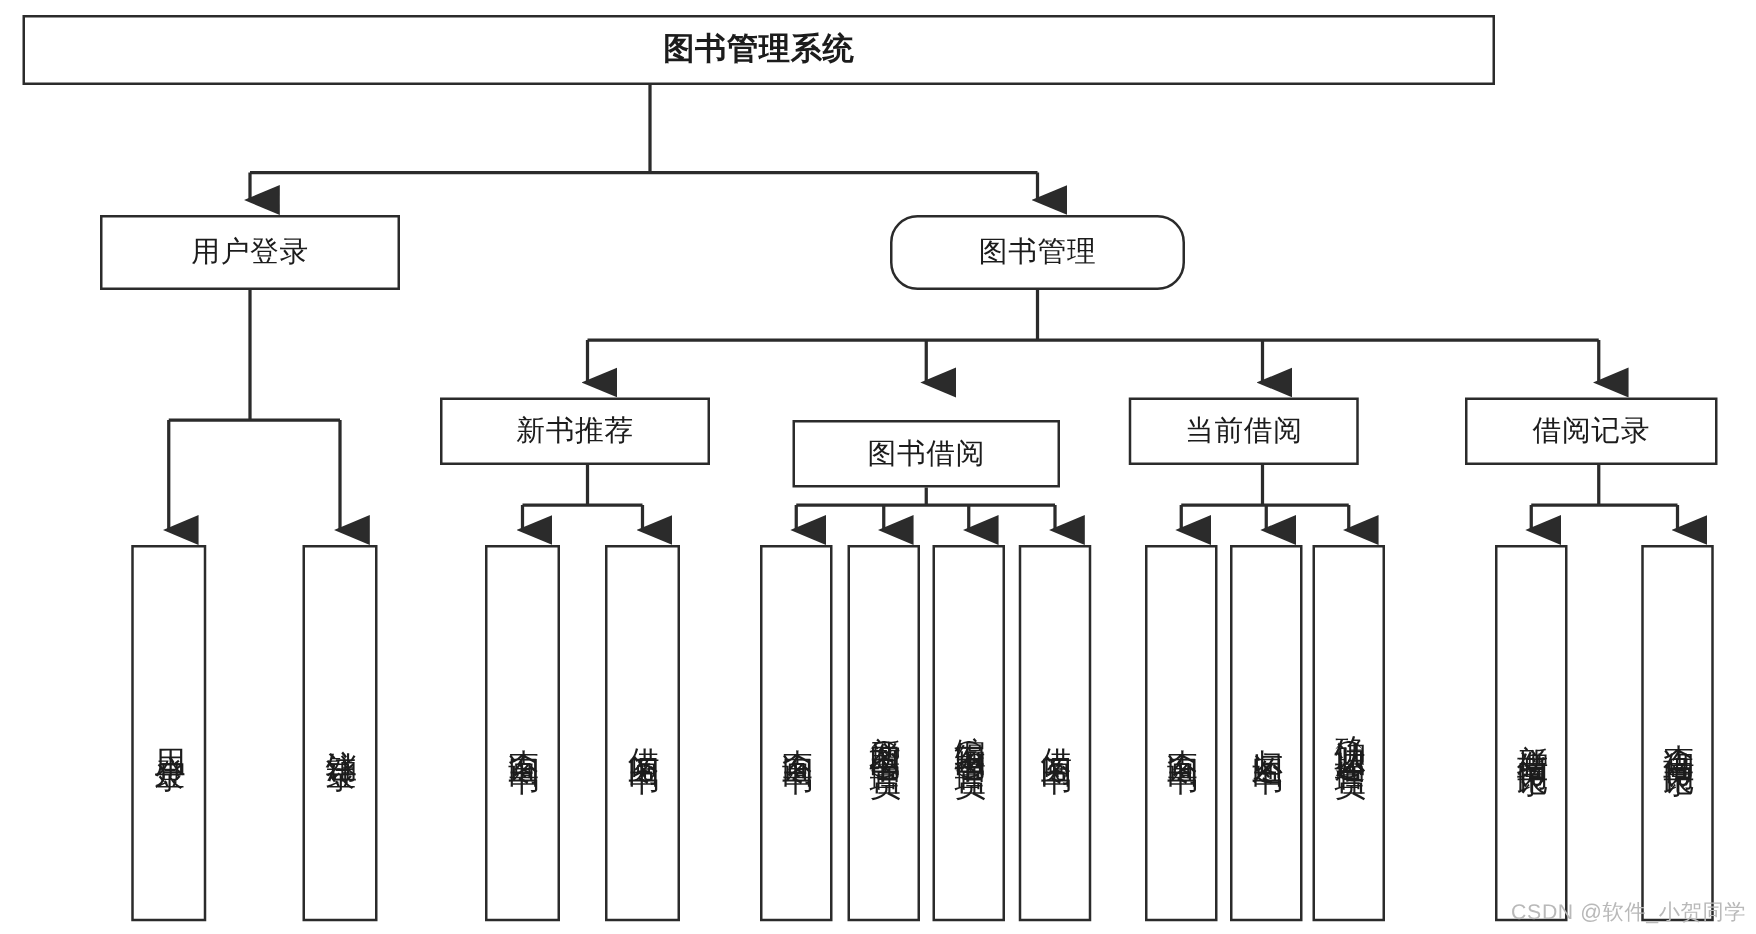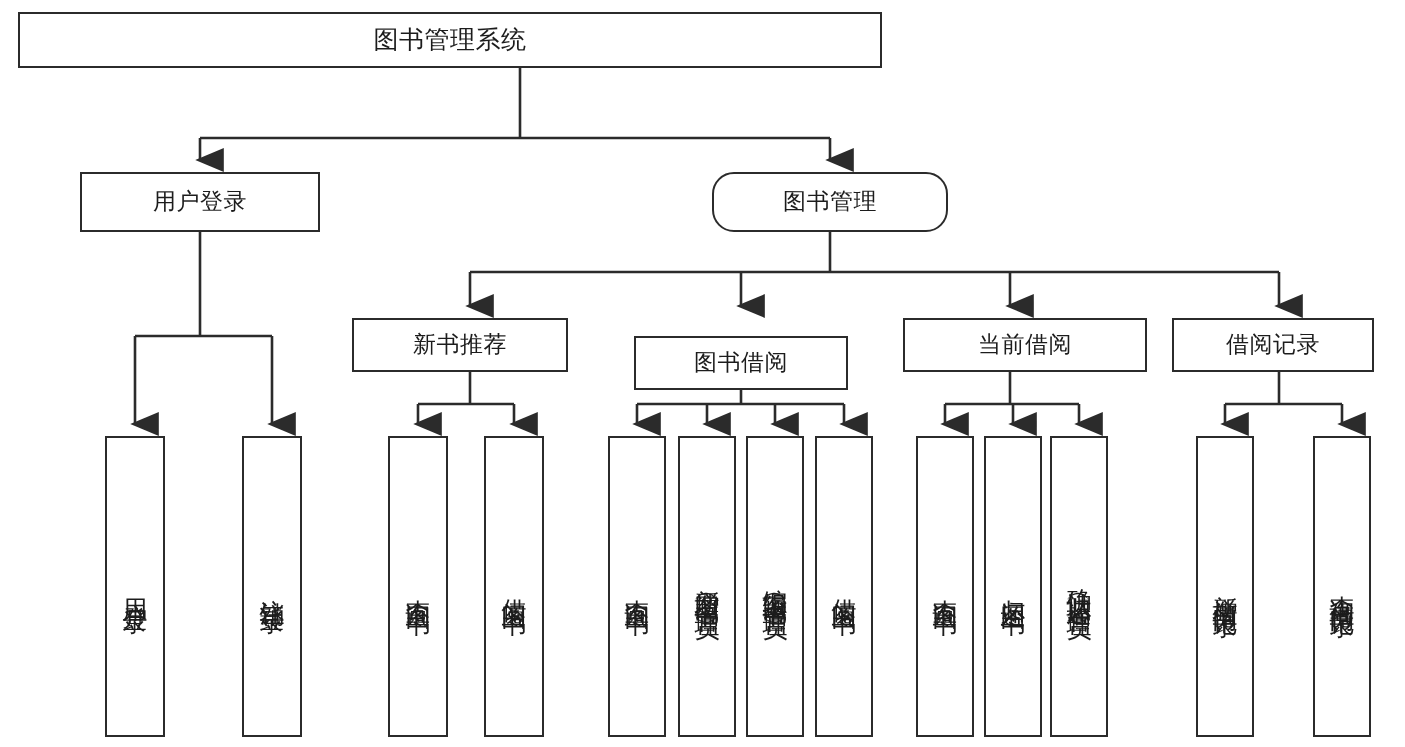--- a/index.html
+++ b/index.html
@@ -114,38 +114,38 @@
       <path d="M 1013 404 L 1013 424" marker-end="url(#arrow)"></path>
       <path d="M 1079 404 L 1079 424" marker-end="url(#arrow)"></path>
 
       <path d="M 1279 372 L 1279 404"></path>
       <path d="M 1225 404 L 1342 404"></path>
       <path d="M 1225 404 L 1225 424" marker-end="url(#arrow)"></path>
       <path d="M 1342 404 L 1342 424" marker-end="url(#arrow)"></path>
     </g>
   </svg>
 
-  <div class="node h-node root" style="left:18px;top:12px;width:864px;height:56px;">
+  <div class="node h-node root" style="left:18px;top:12px;width:1178px;height:56px;font-weight:bold;">
     <span class="lbl">图书管理系统</span>
   </div>
 
   <div class="node h-node" style="left:80px;top:172px;width:240px;height:60px;">
     <span class="lbl">用户登录</span>
   </div>
   <div class="node h-node" style="left:712px;top:172px;width:236px;height:60px;border-radius:22px;">
     <span class="lbl">图书管理</span>
   </div>
 
   <div class="node h-node" style="left:352px;top:318px;width:216px;height:54px;">
     <span class="lbl">新书推荐</span>
   </div>
   <div class="node h-node" style="left:634px;top:336px;width:214px;height:54px;">
     <span class="lbl">图书借阅</span>
   </div>
-  <div class="node h-node" style="left:903px;top:318px;width:244px;height:54px;">
+  <div class="node h-node" style="left:903px;top:318px;width:184px;height:54px;">
     <span class="lbl">当前借阅</span>
   </div>
   <div class="node h-node" style="left:1172px;top:318px;width:202px;height:54px;">
     <span class="lbl">借阅记录</span>
   </div>
 
   <div class="node v-node" style="left:105px;top:436px;width:60px;height:301px;">
     <span class="lbl">用户登录</span>
   </div>
   <div class="node v-node" style="left:242px;top:436px;width:60px;height:301px;">
@@ -182,14 +182,15 @@
     <span class="lbl">确认归还（管理员）</span>
   </div>
 
   <div class="node v-node" style="left:1196px;top:436px;width:58px;height:301px;">
     <span class="lbl">新增借阅记录</span>
   </div>
   <div class="node v-node" style="left:1313px;top:436px;width:58px;height:301px;">
     <span class="lbl">查询借阅记录</span>
   </div>
 
+  <div id="watermark">CSDN @软件_小贺同学</div>
 
 </div>
 
 </body></html>

